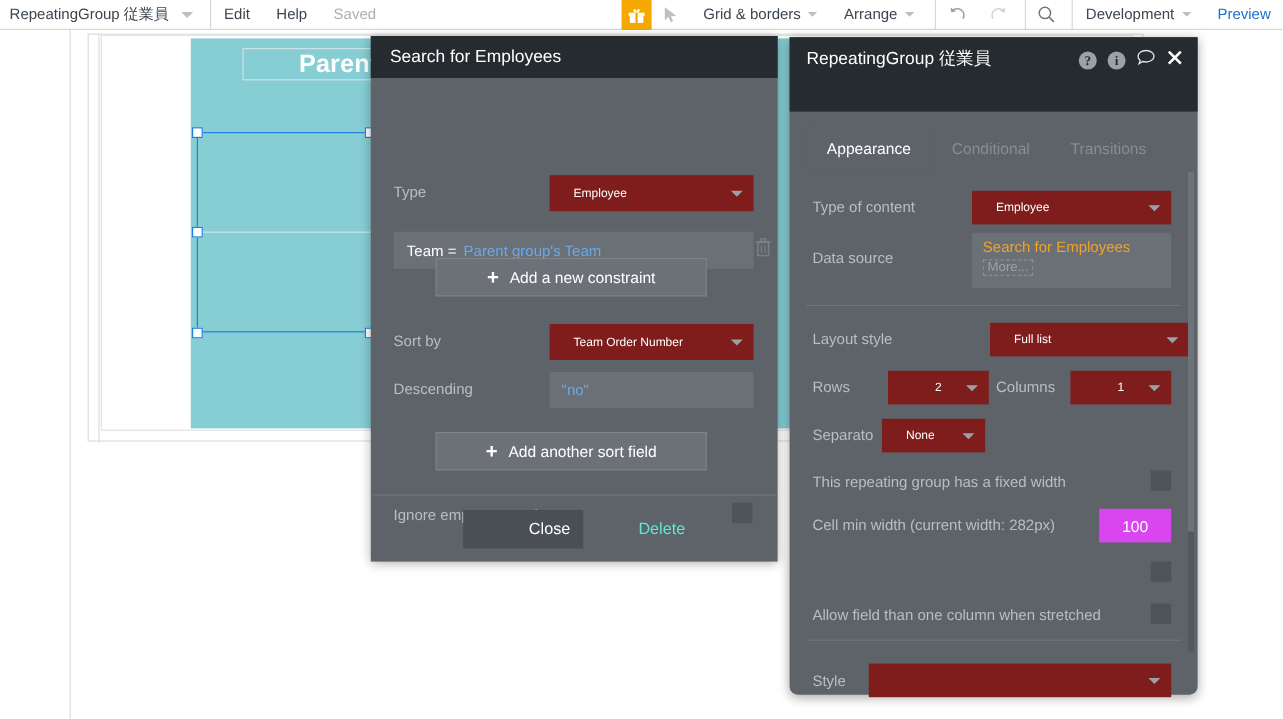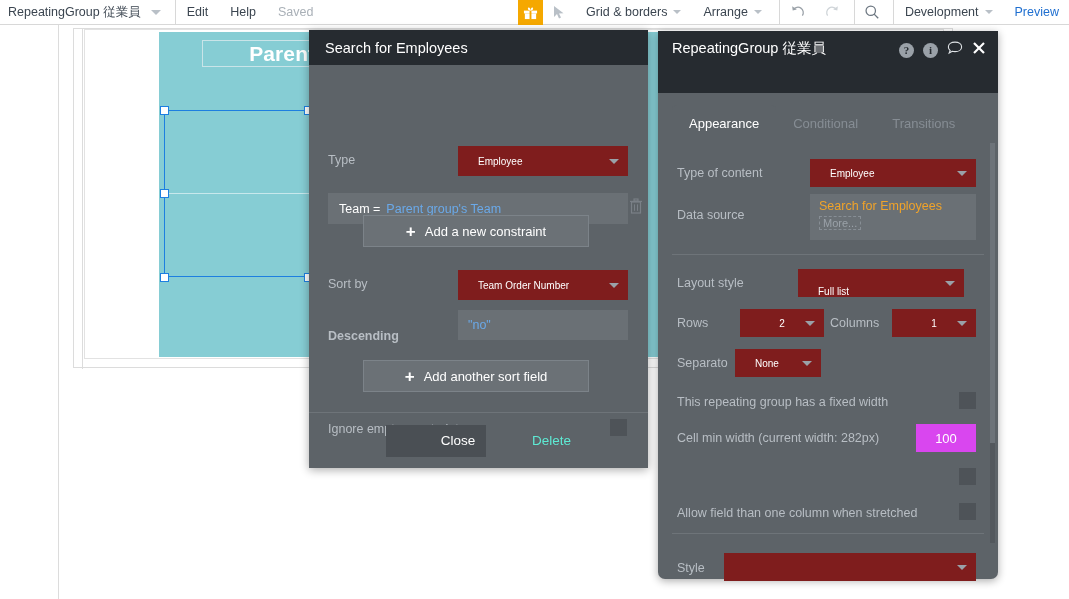--- a/index.html
+++ b/index.html
@@ -135,21 +135,21 @@
     display: flex; align-items: center; justify-content: center;
     color: #ffffff; font-size: 13px;
   }
   .btn-add .plus {
     font-size: 17px; font-weight: bold; margin-right: 9px; line-height: 1;
   }
   .d1-sortby-label { position: absolute; left: 19px; top: 212px; }
   .d1-sortby-select {
     position: absolute; left: 149px; top: 205px; width: 170px; height: 30px;
   }
-  .d1-desc-label { position: absolute; left: 19px; top: 264px; font-weight: bold; }
+  .d1-desc-label { position: absolute; left: 19px; top: 252px; }
   .d1-desc-value {
     position: absolute; left: 149px; top: 245px; width: 170px; height: 30px;
     background: #6a7075; color: #6aa9e9; font-size: 12.5px;
     display: flex; align-items: center; padding-left: 10px;
   }
   .d1-ignore-label { position: absolute; left: 19px; top: 357px; }
   .d1-ignore-cb { position: absolute; left: 301px; top: 354px; }
   .dlg1-footer {
     position: absolute; left: 0; bottom: 0; width: 339px; height: 56px;
     border-top: 1px solid #6e7479;
@@ -201,21 +201,21 @@
   .d2-content-select { position: absolute; left: 152px; top: 18px; width: 166px; height: 28px; }
   .d2-datasource {
     position: absolute; left: 152px; top: 53px; width: 166px; height: 46px;
     background: #6a7075; padding: 5px 9px 0 9px;
   }
   .d2-ds-main { color: #f0a32a; font-size: 12.5px; white-space: nowrap; }
   .d2-ds-more {
     color: #9aa1a8; font-size: 11px; border: 1px dashed #878e95;
     display: inline-block; padding: 0 3px; margin-top: 2px;
   }
-  .d2-layout-select { position: absolute; left: 140px; top: 128px; width: 166px; height: 28px; align-items: flex-end; }
+  .d2-layout-select { position: absolute; left: 167px; top: 128px; width: 166px; height: 28px; }
   .d2-rows-select { position: absolute; left: 82px; top: 168px; width: 84px; height: 28px; justify-content: center; }
   .d2-cols-select { position: absolute; left: 234px; top: 168px; width: 84px; height: 28px; justify-content: center; }
   .d2-sep-select { position: absolute; left: 77px; top: 208px; width: 86px; height: 28px; }
   .d2-cellmin-input {
     position: absolute; left: 258px; top: 283px; width: 60px; height: 28px;
     background: #d946ef; color: #ffffff; font-size: 13px;
     display: flex; align-items: center; justify-content: center;
   }
   .d2-style-select {
     position: absolute; left: 66px; top: 412px; width: 252px; height: 28px;

